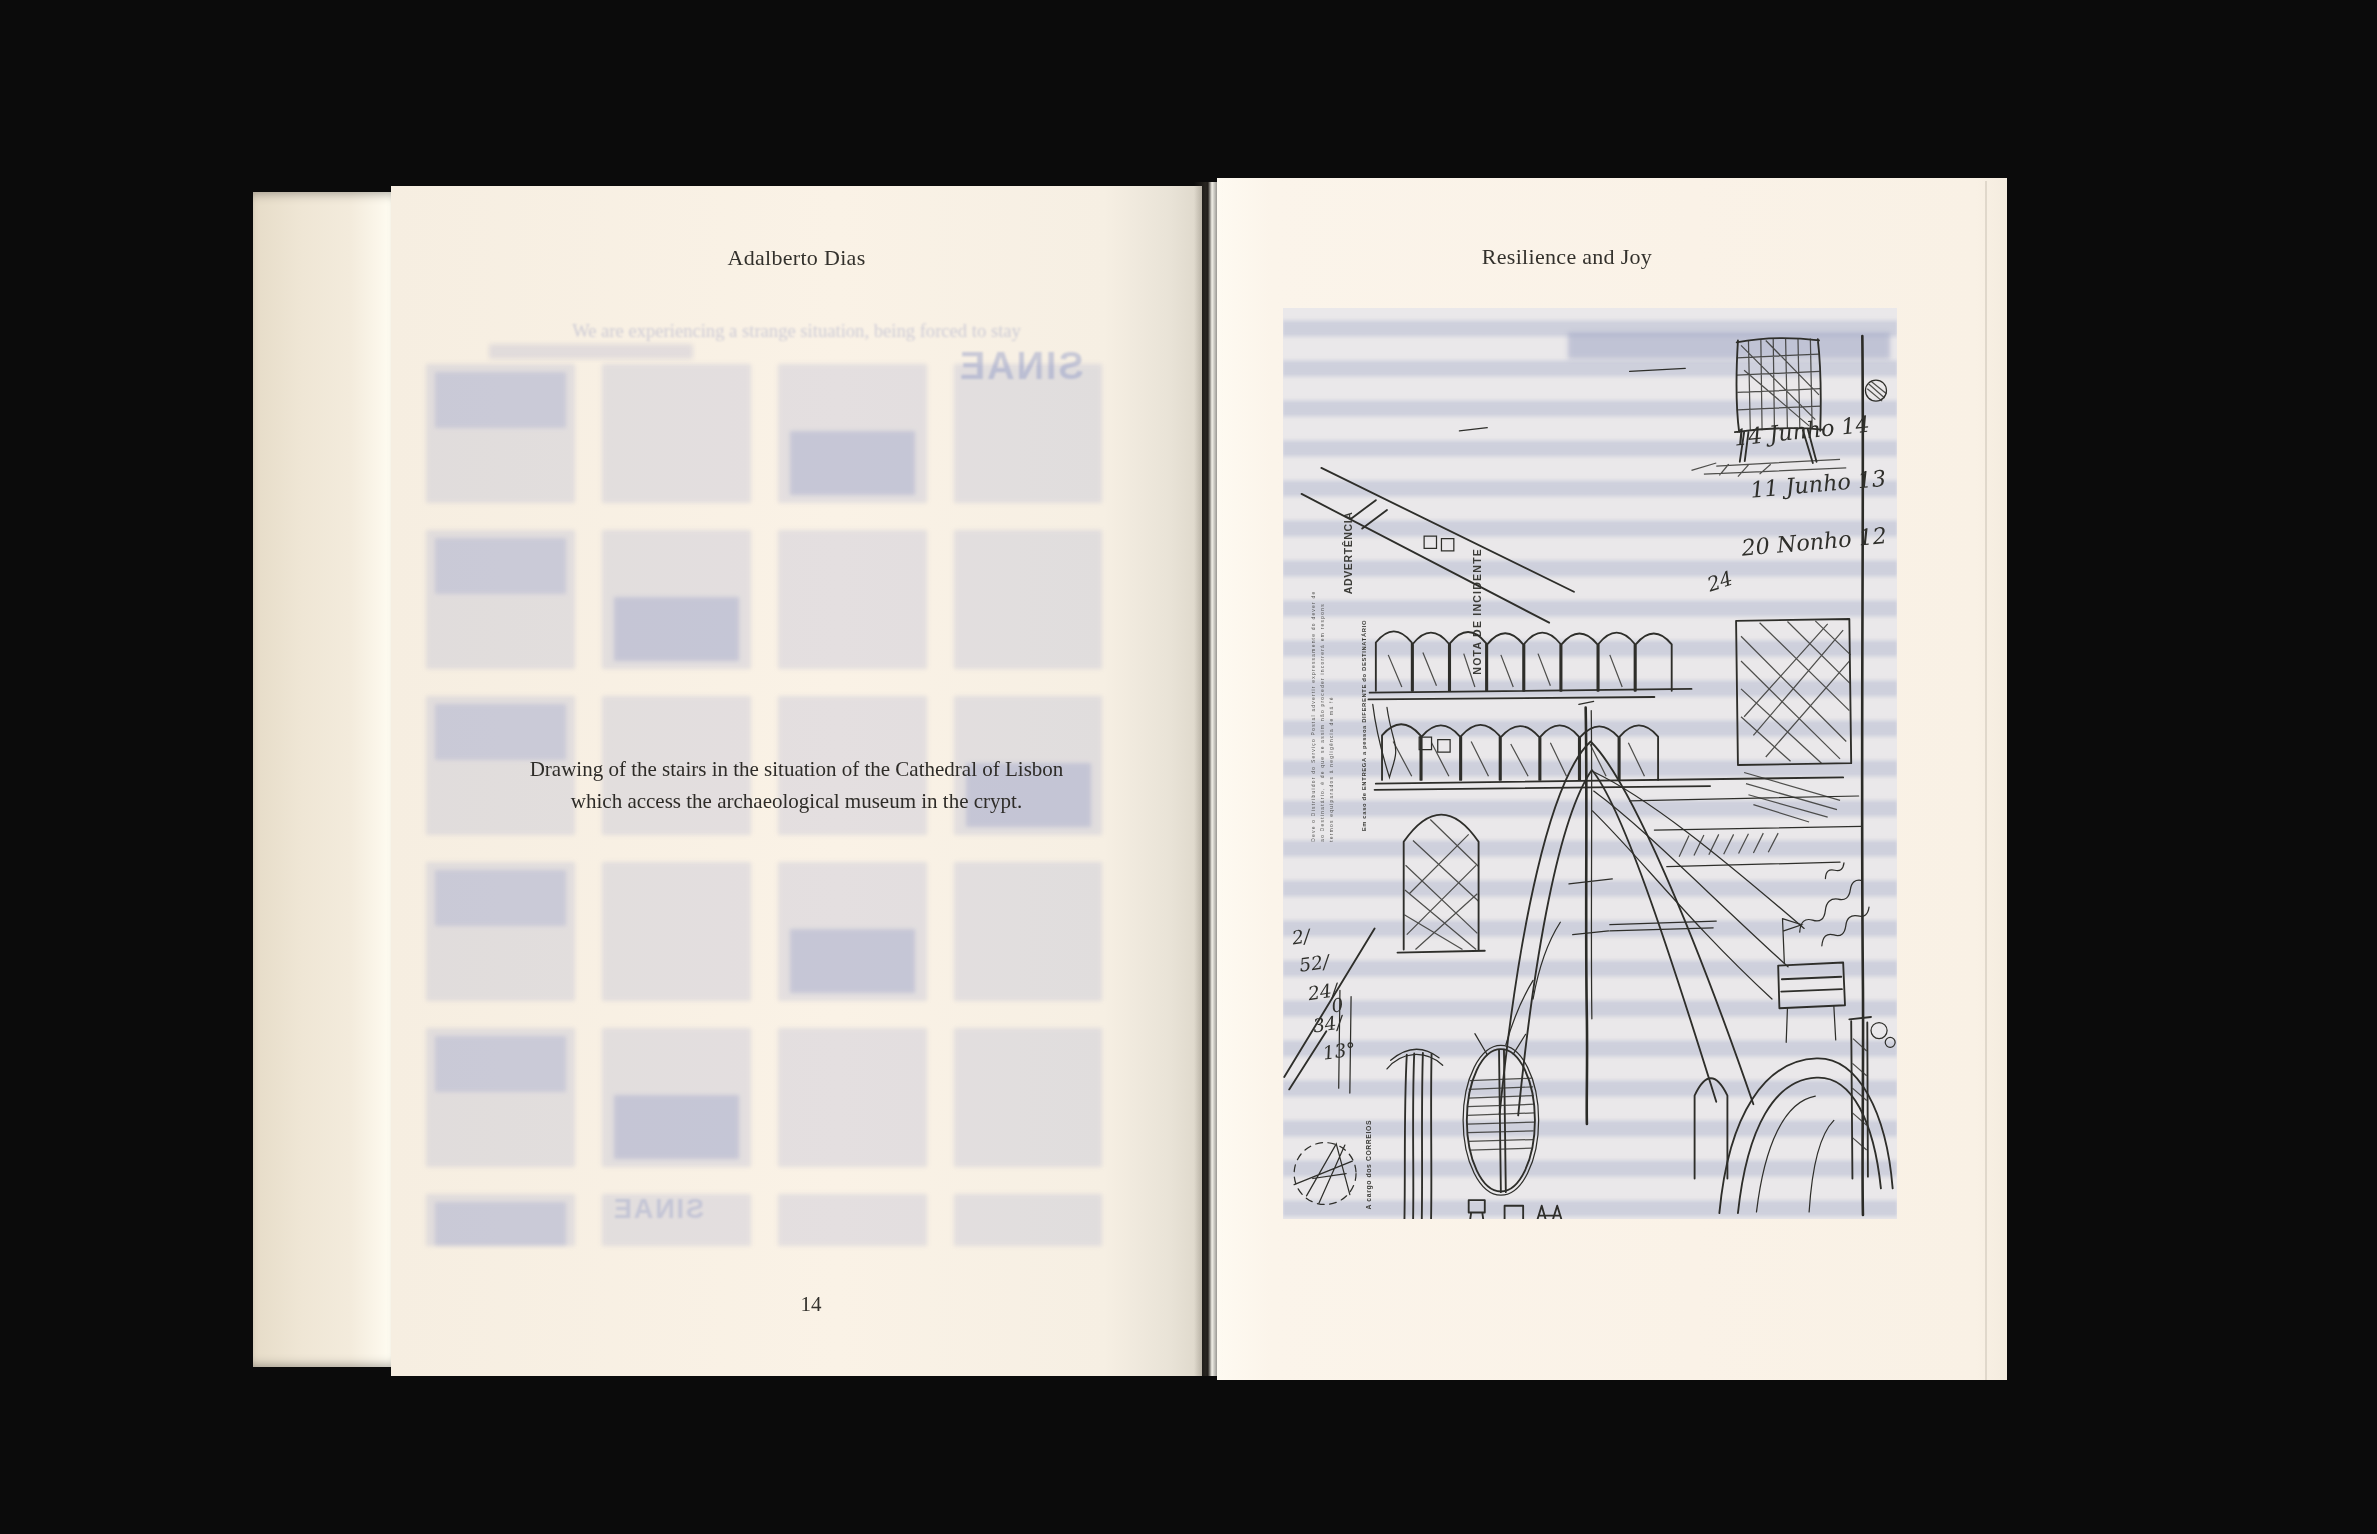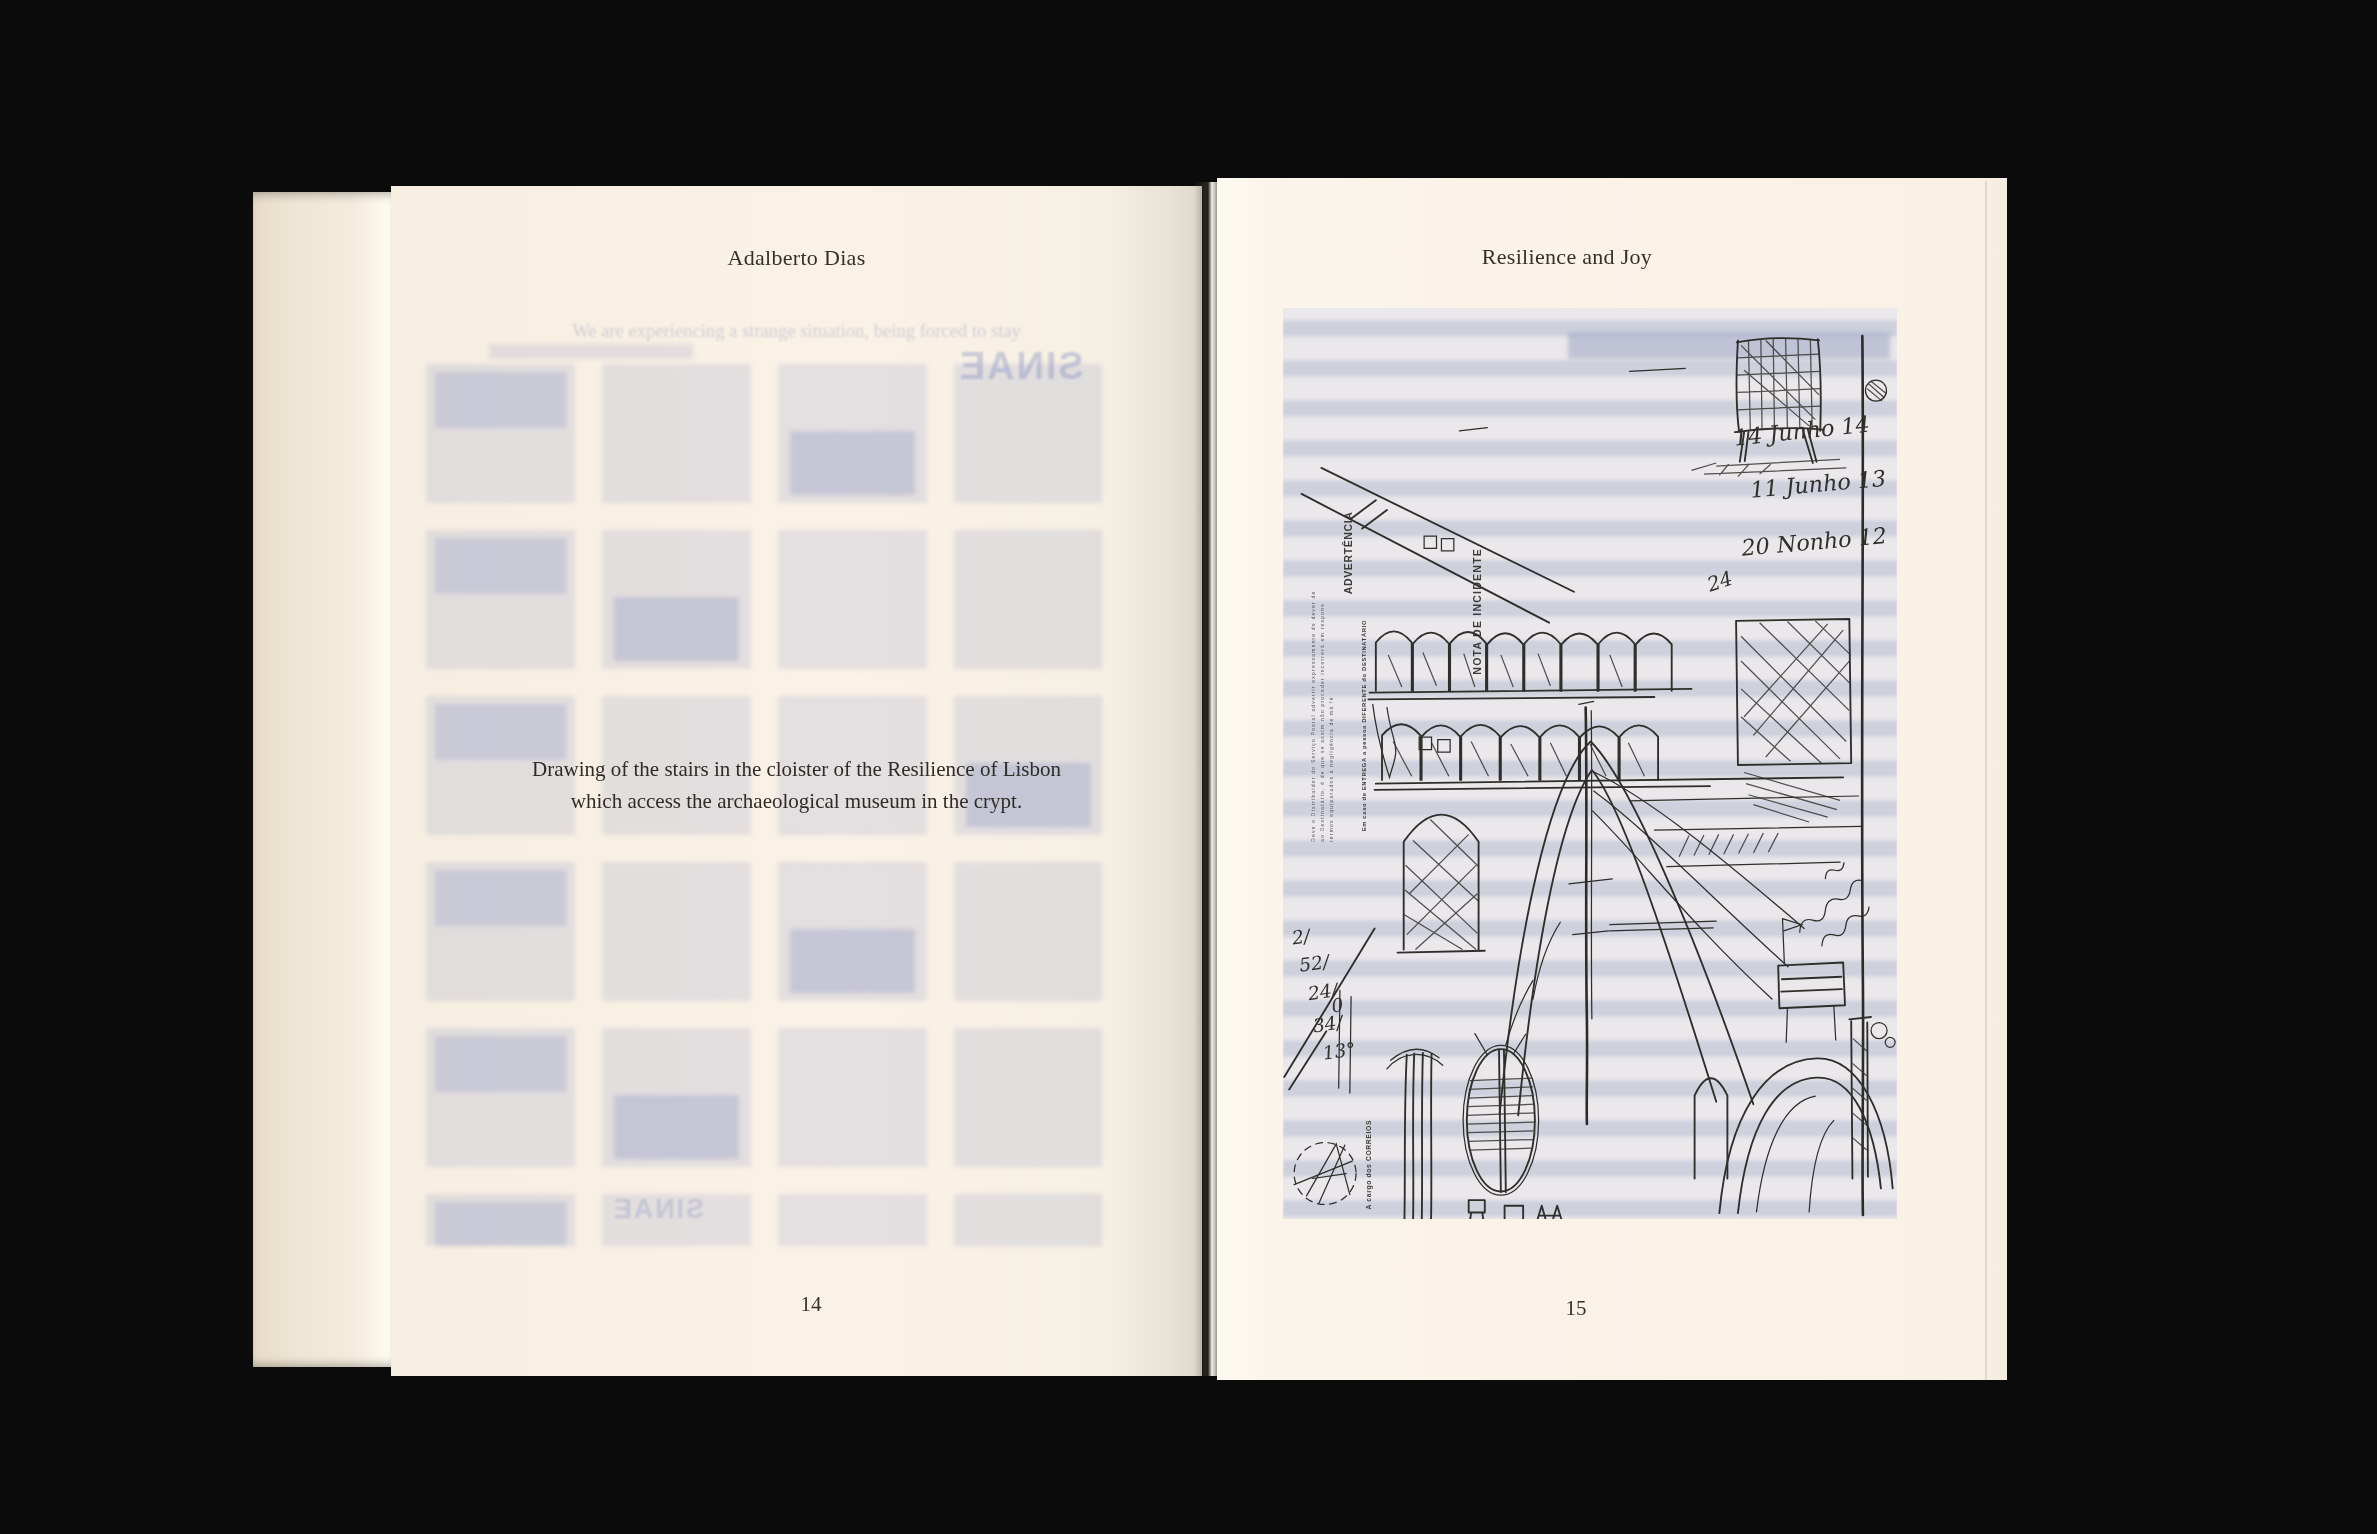--- a/index.html
+++ b/index.html
@@ -101,21 +101,21 @@
 
   <div class="ghost-line">We are experiencing a strange situation, being forced to stay</div>
   <div class="ghost-line2"></div>
 
   <div class="ghost-sinae sinae-top">SINAE</div>
   <div class="ghost-sinae sinae-bottom">SINAE</div>
 
   <div class="running-header hdr-left">Adalberto Dias</div>
 
   <div class="caption">
-    <div>Drawing of the stairs in the cloister of the Resilience of Lisbon</div>
+    <div>Drawing of the stairs in the situation of the Cathedral of Lisbon</div>
     <div>which access the archaeological museum in the crypt.</div>
   </div>
 
   <div class="folio folio-left">14</div>
 
   <div class="right-page"></div>
   <div class="right-page-edge"></div>
 
   <div class="running-header hdr-right">Resilience and Joy</div>
 
@@ -238,17 +238,16 @@
         <text transform="rotate(-8 16 1028)" x="16" y="1028">2/</text>
         <text transform="rotate(-8 28 1072)" x="28" y="1072">52/</text>
         <text transform="rotate(-8 42 1118)" x="42" y="1118">24/</text>
         <text transform="rotate(-8 80 1138)" x="80" y="1138">0</text>
         <text transform="rotate(-8 50 1170)" x="50" y="1170">34/</text>
         <text transform="rotate(-8 66 1214)" x="66" y="1214">13°</text>
       </g>
     </svg>
   </div>
 
-  <div class="folio folio-right">15</div>
 
   <div class="gutter"></div>
 </div>
 
 
 </body></html>

